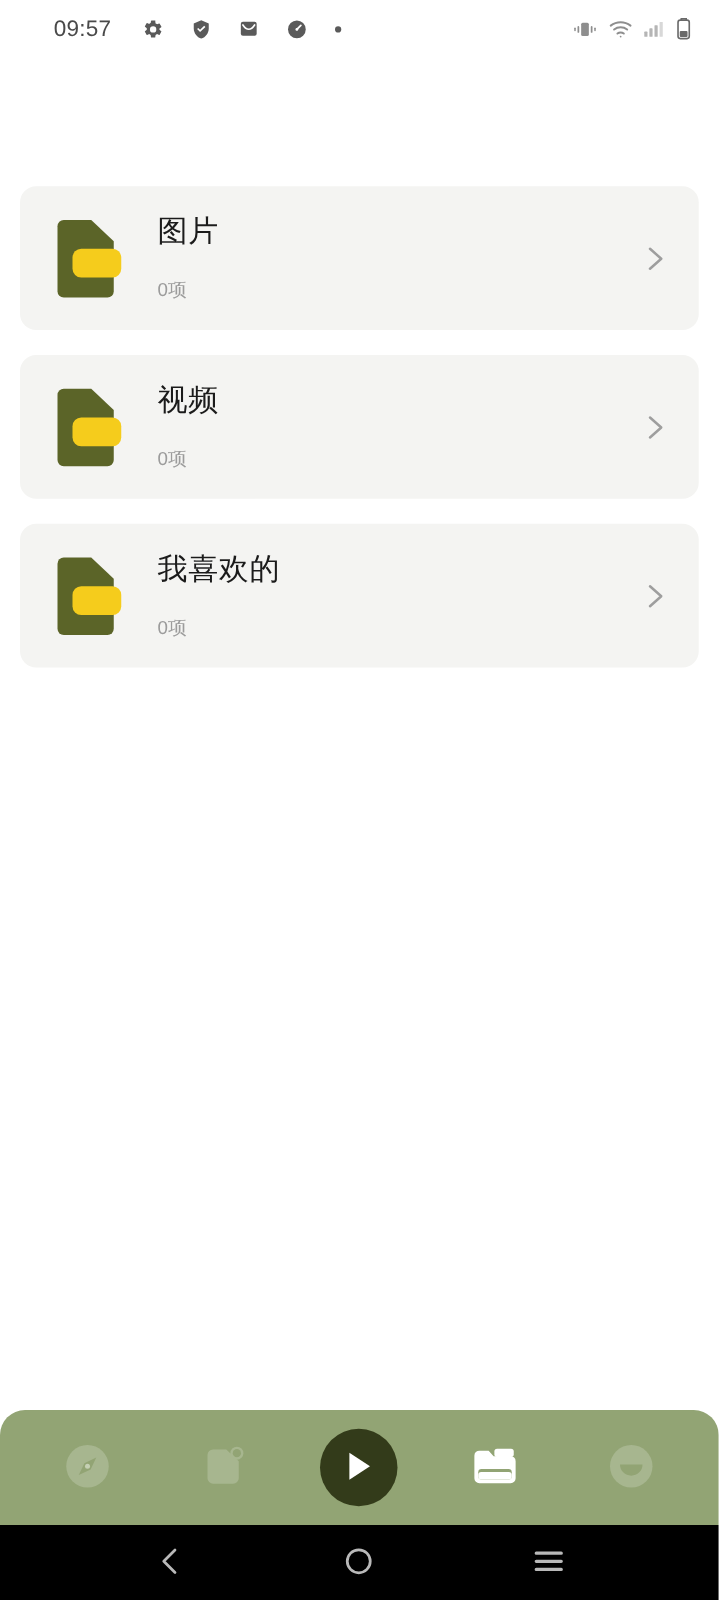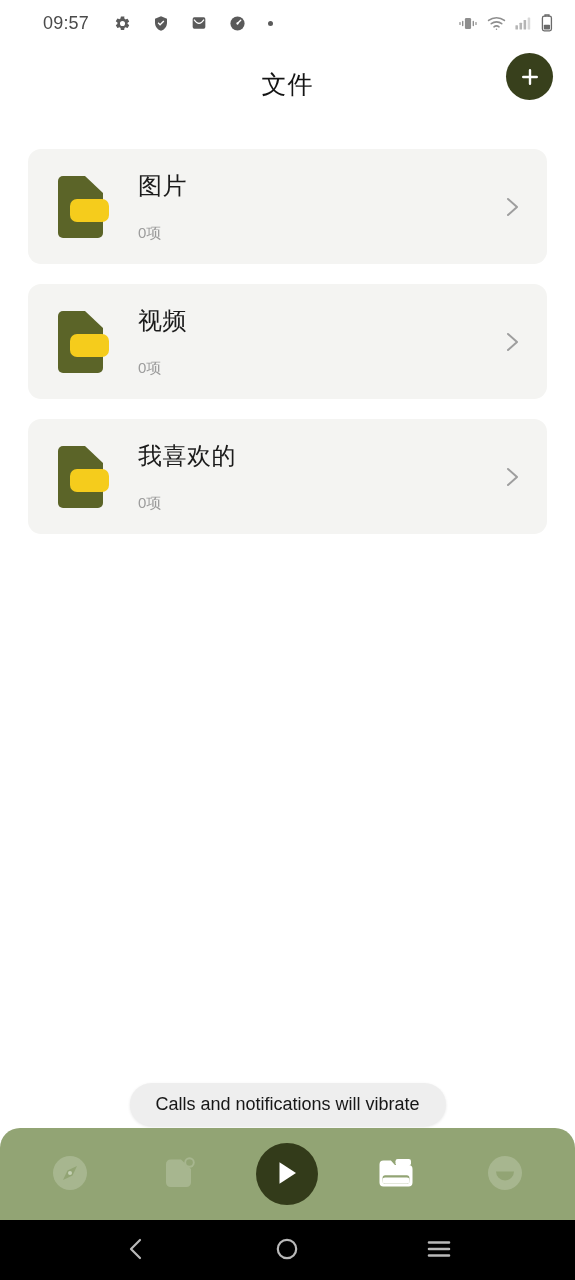--- a/index.html
+++ b/index.html
@@ -85,21 +85,21 @@
     align-items: center;
     justify-content: center;
     cursor: pointer;
   }
 
   
   .list {
     position: absolute;
     top: 149px; left: 0;
     width: 575px;
-    padding: 0 28px;
+    padding: 0 16px;
     display: flex;
     flex-direction: column;
     gap: 20px;
   }
   .list-item {
     height: 115px;
     background: #f4f4f2;
     border-radius: 13px;
     display: flex;
     align-items: center;
@@ -279,28 +279,20 @@
       <span class="status-icon">
         <svg width="12" height="18" viewBox="0 0 14 22" fill="none" stroke="#6a6a6a" stroke-width="1.6">
           <rect x="1.4" y="2.6" width="11" height="18" rx="2.2"></rect>
           <path d="M4.6 2.6V1.2h4.8v1.4" stroke-linecap="round"></path>
           <rect x="3.1" y="13.2" width="7.6" height="5.8" rx="1" fill="#6a6a6a" stroke="none"></rect>
         </svg>
       </span>
     </div>
   </div>
 
-  <div class="header">
-    <div class="header-title">文件</div>
-    <button class="fab">
-      <svg width="22" height="22" viewBox="0 0 24 24">
-        <path d="M12 4.6v14.8M4.6 12h14.8" stroke="#ffffff" stroke-width="2.6" stroke-linecap="round"></path>
-      </svg>
-    </button>
-  </div>
 
   <div class="list">
 
     <div class="list-item">
       <div class="folder-icon">
         <svg width="58" height="64" viewBox="0 0 58 64">
           <path d="M5 6a5 5 0 0 1 5-5h22l18 17v40a5 5 0 0 1-5 5H10a5 5 0 0 1-5-5z" fill="#5b6428"></path>
           <rect x="17" y="24" width="39" height="23" rx="7" fill="#f5cc1c"></rect>
         </svg>
       </div>
@@ -346,21 +338,20 @@
       </div>
       <div class="chevron">
         <svg width="20" height="24" viewBox="0 0 20 24" fill="none" stroke="#9e9e9e" stroke-width="2" stroke-linecap="round" stroke-linejoin="round">
           <path d="M6 4l9 8-9 8"></path>
         </svg>
       </div>
     </div>
 
   </div>
 
-  <div class="toast">Calls and notifications will vibrate</div>
 
   <div class="bottom-nav">
 
     <button class="nav-btn">
       <span>
         <svg width="38" height="38" viewBox="0 0 38 38" fill="none">
           <circle cx="19" cy="19" r="17" fill="#a7b68f"></circle>
           <path d="M26 12 16.5 16.5 12 26l9.5-4.5z" fill="#92a474"></path>
           <circle cx="19" cy="19" r="2" fill="#c5d0b4"></circle>
         </svg>

